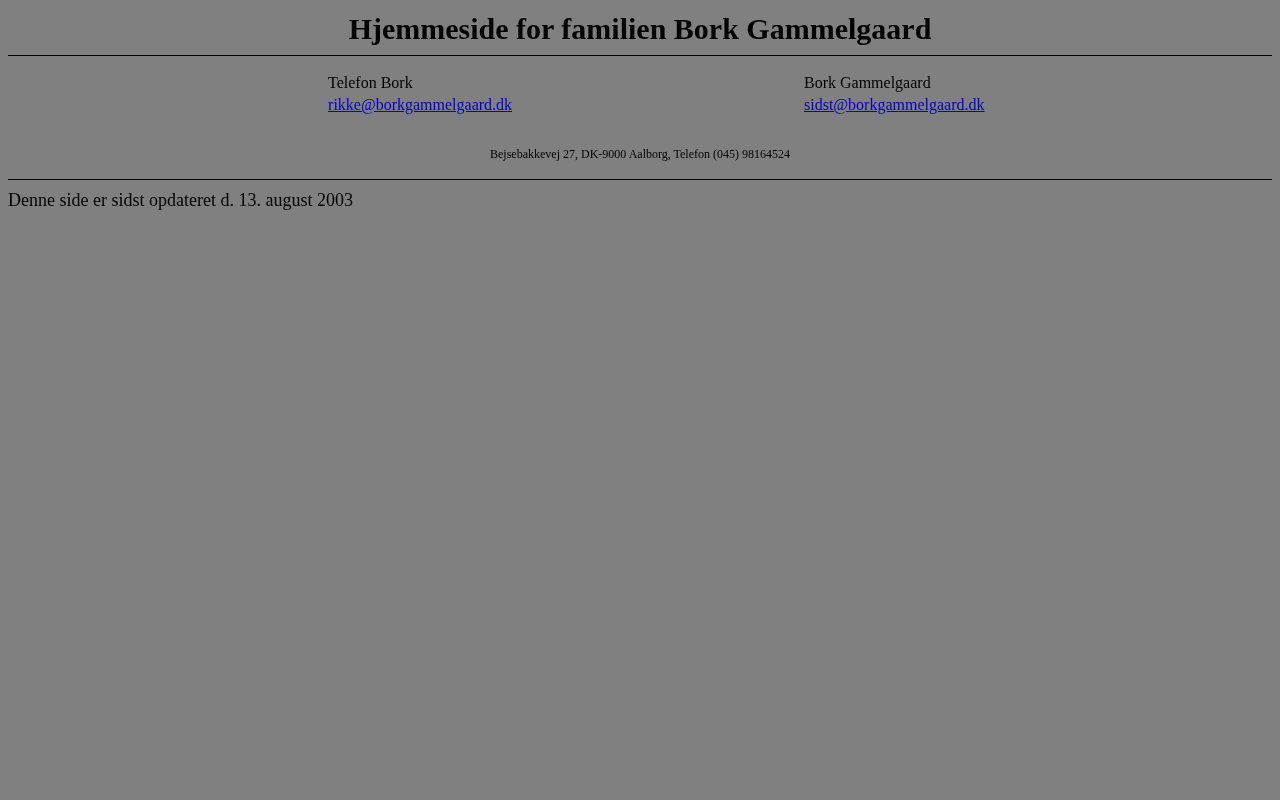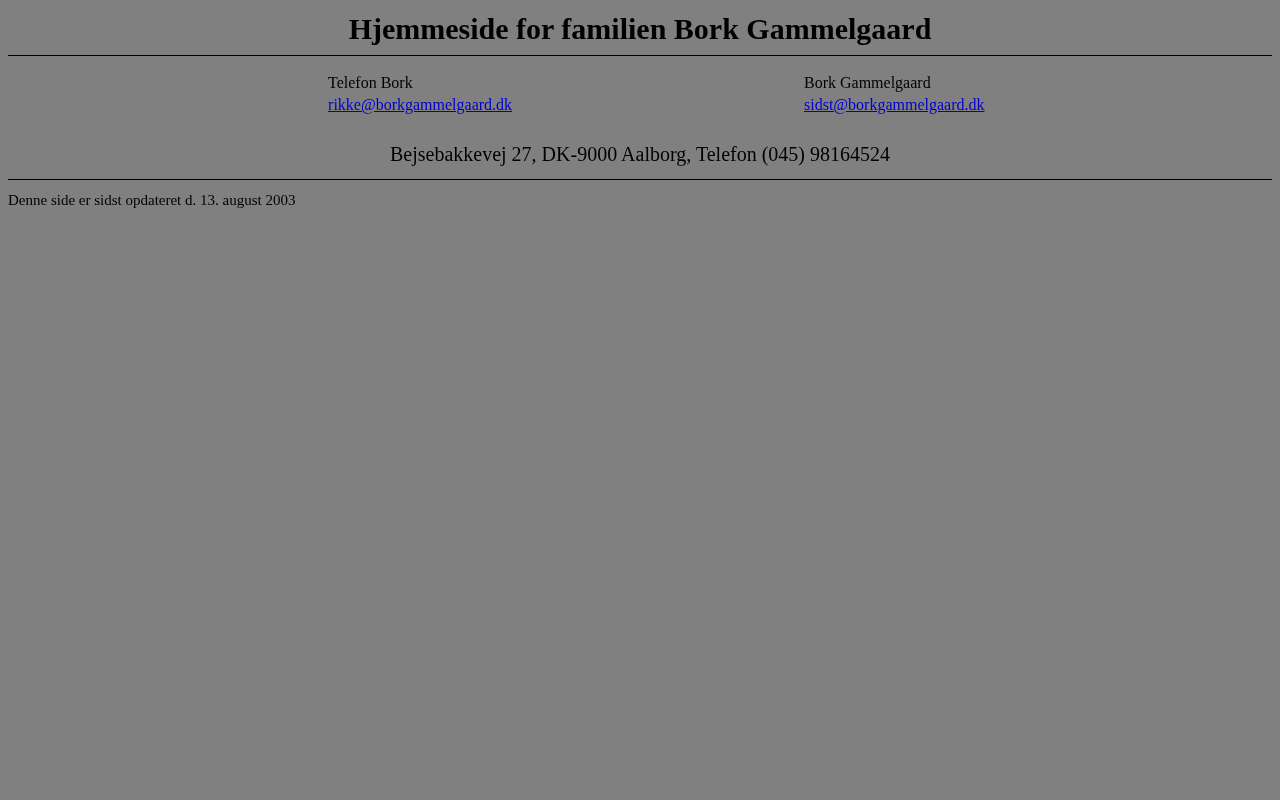--- a/index.html
+++ b/index.html
@@ -67,28 +67,28 @@
   .person-email a,
   a.mail-link {
     color: #0000cc;
     text-decoration: underline;
     font-size: 16px;
     line-height: 22px;
   }
 
   .address {
     text-align: center;
-    font-size: 20px;
+    font-size: 12px;
     margin-top: 27px;
     margin-bottom: 14px;
     line-height: 22px;
   }
 
   .footer-note {
-    font-size: 15px;
+    font-size: 18px;
     margin: 10px 0 0 8px;
     line-height: 20px;
   }
 </style>
 </head>
 <body>
 
 <div class="page">
 
   <h1 class="page-title">Hjemmeside for familien Bork Gammelgaard</h1>

